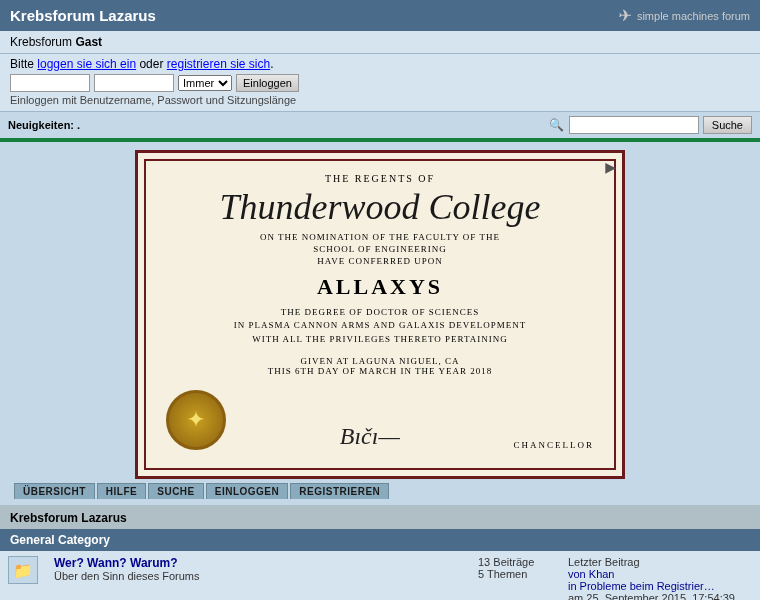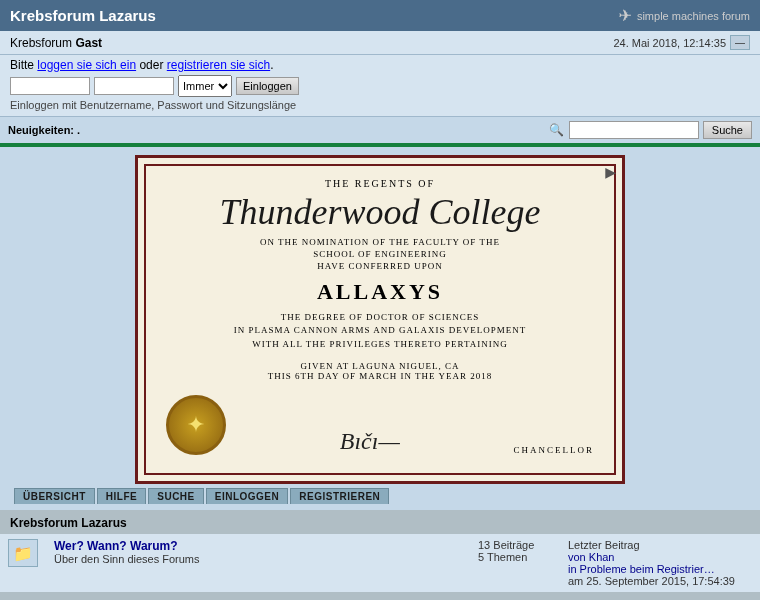--- a/index.html
+++ b/index.html
@@ -181,34 +181,30 @@
   <span class="smf-logo">
     <span style="font-size:16px; color:#ccc;">✈</span>
     <span>simple machines forum</span>
   </span>
 </div>
 
 <div class="welcome-bar">
   <span>
     <span>Krebsforum</span>&nbsp;<b>Gast</b>
   </span>
-  <span class="date-time">
-    <span>24. Mai 2018, 12:14:35</span>
-    <span class="minimize-btn">—</span>
-  </span>
 </div>
 
 <div class="login-bar">
   <div style="font-size:12px;">
     Bitte <a class="login-link">loggen sie sich ein</a> oder <a class="login-link">registrieren sie sich</a>.
   </div>
   <div class="login-row">
     <input type="text" style="width: 80px;">
     <input type="password" style="width: 80px;">
-    <select style="height:22px; font-size:11px;">
+    <select style="height:16px; font-size:11px;">
       <option>Immer</option>
     </select>
     <button class="login-btn">Einloggen</button>
   </div>
   <div class="login-hint">Einloggen mit Benutzername, Passwort und Sitzungslänge</div>
 </div>
 
 <div class="news-search-bar">
   <span class="news-label">Neuigkeiten: .</span>
   <div class="search-area">
@@ -254,20 +250,21 @@
   <div class="nav-tab">SUCHE</div>
   <div class="nav-tab">EINLOGGEN</div>
   <div class="nav-tab">REGISTRIEREN</div>
 </div>
 <div class="spacer"></div>
 
 <div class="forum-body">
 
   <div class="breadcrumb-bar">Krebsforum Lazarus</div>
 
+  <div class="category-header">General Category</div>
 
   <table class="forum-table">
 
     <tbody>
         <tr>
       <td class="forum-row-icon">
         <div class="forum-icon-box">
           <span>📁</span>
         </div>
       </td>

